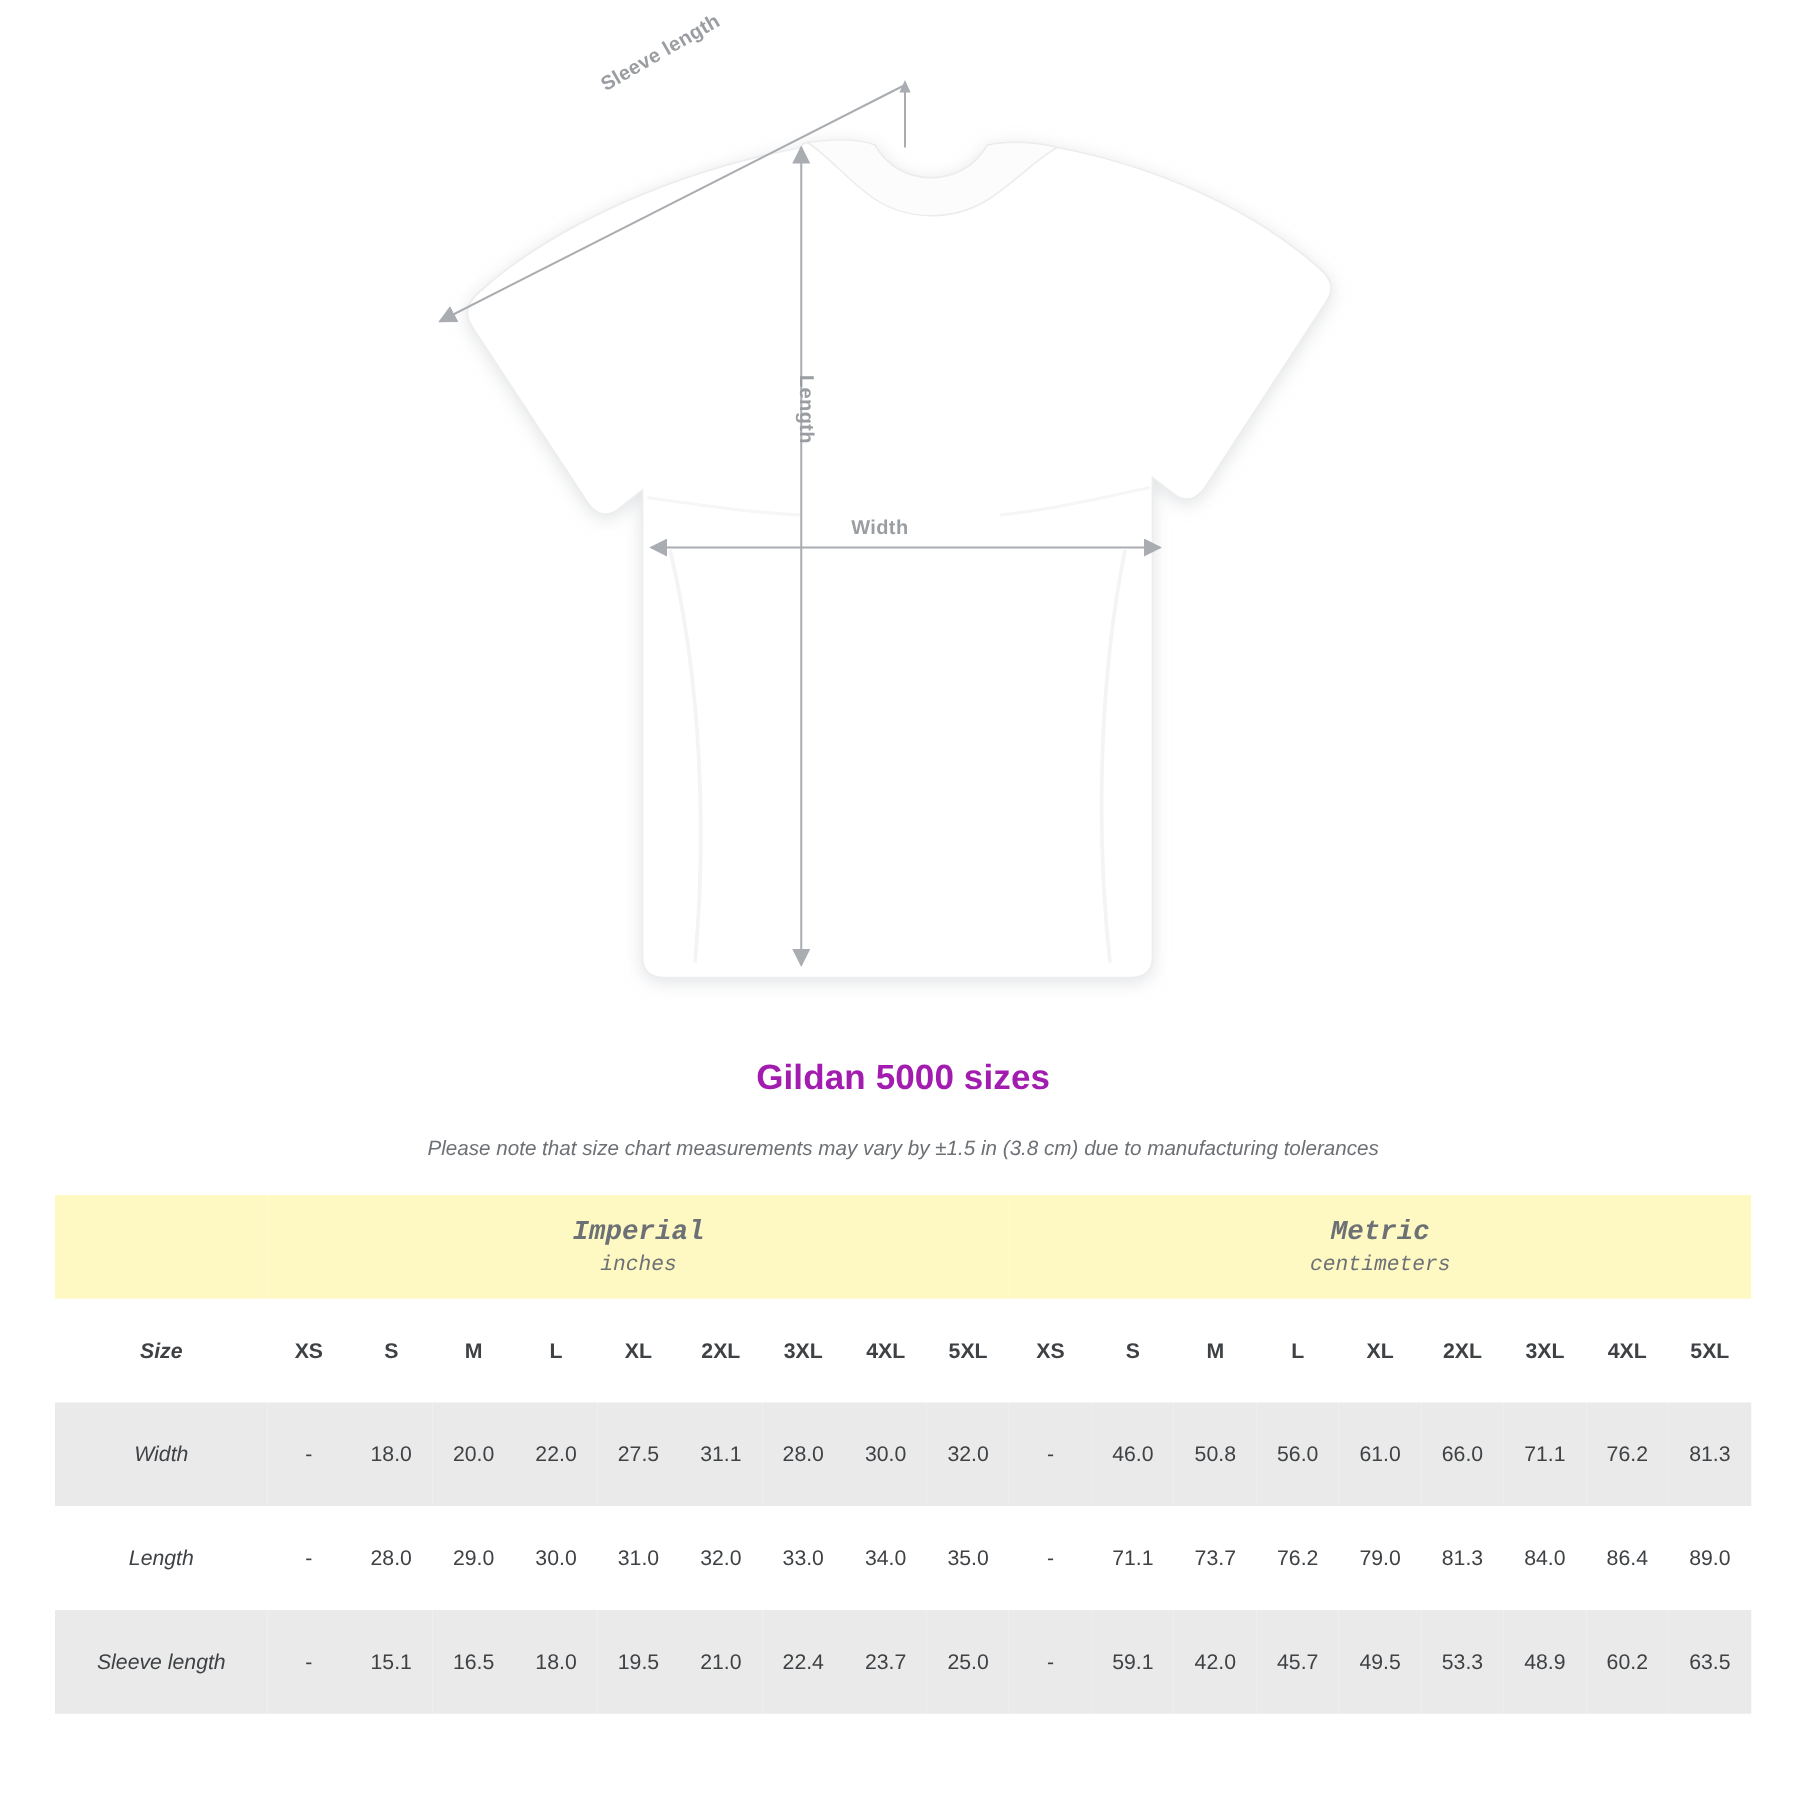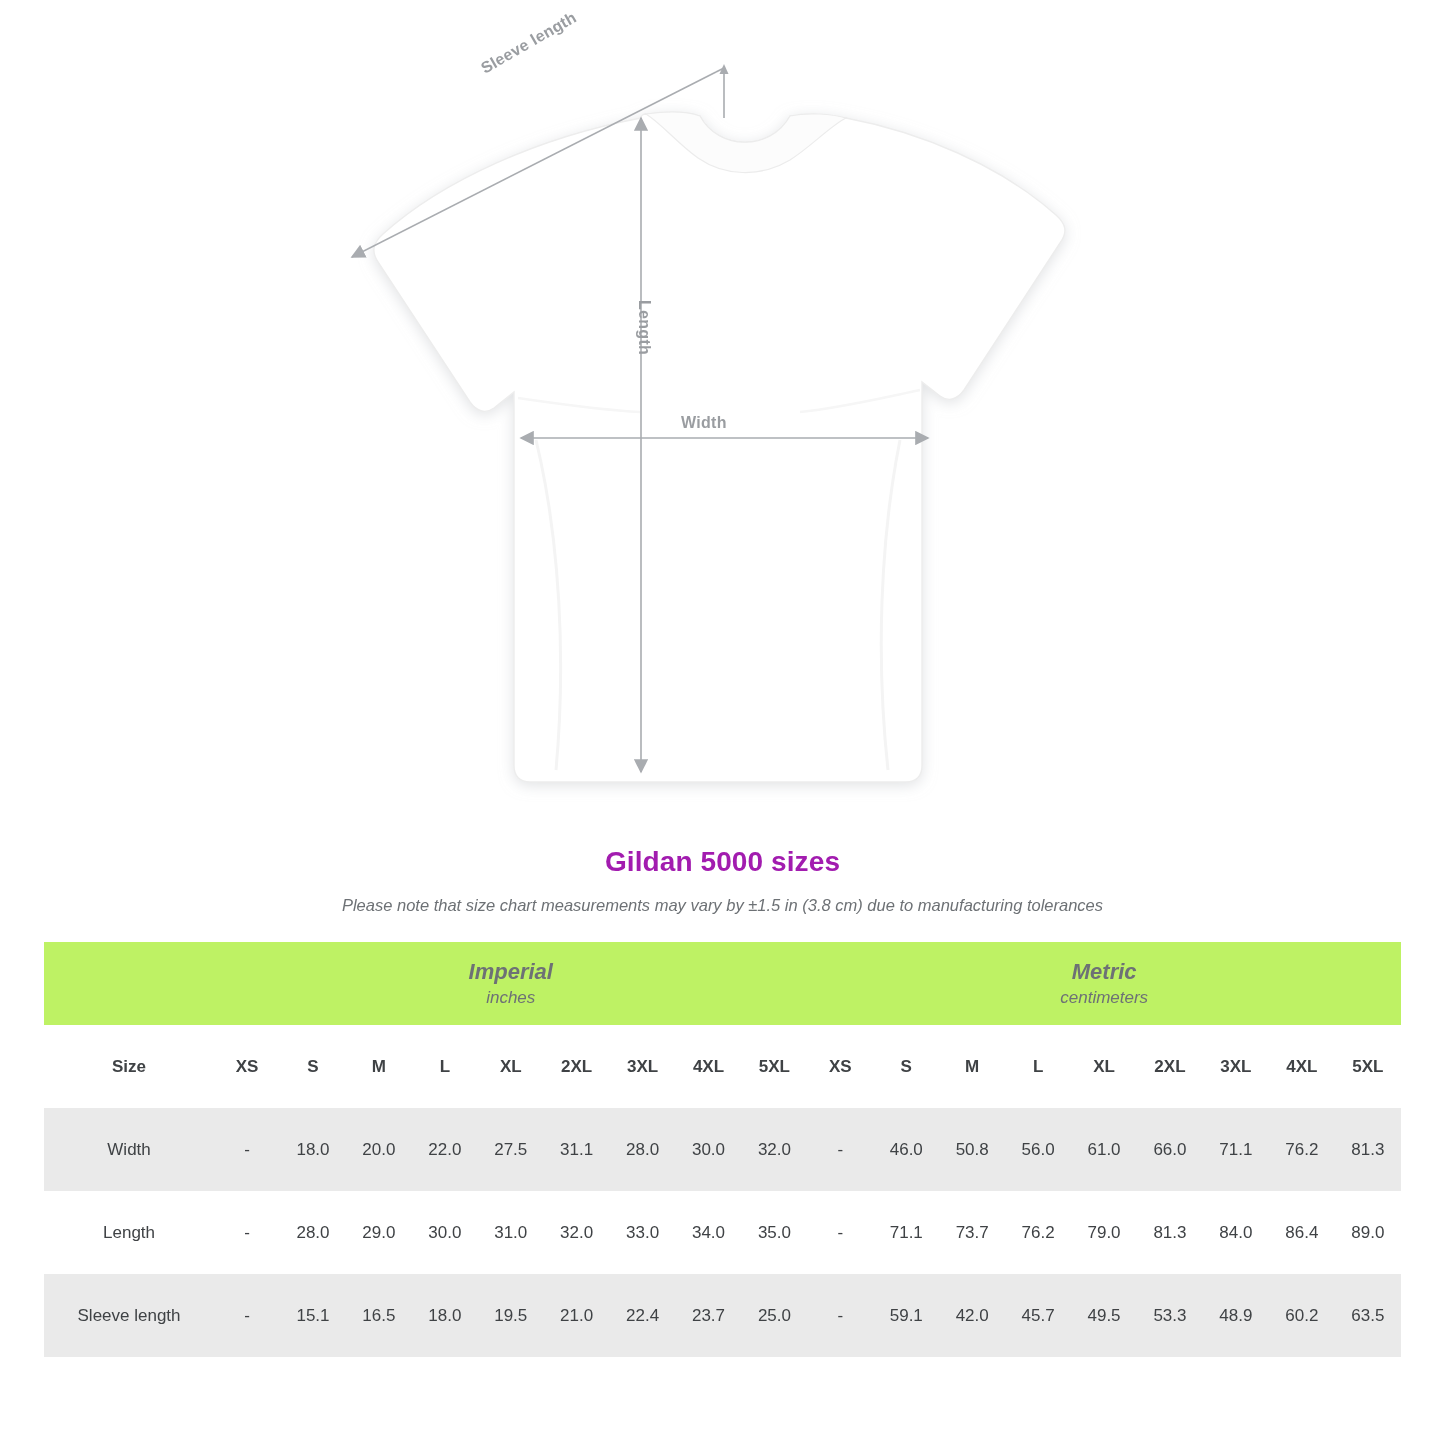--- a/index.html
+++ b/index.html
@@ -66,21 +66,21 @@
     font-size: 28px;
     font-weight: bold;
     color: #a21caf;
     margin: 0;
     letter-spacing: 0.1px;
   }
   .chart-note {
     font-size: 16.5px;
     font-style: italic;
     color: #6d7175;
-    margin-top: 18px;
+    margin-top: 32px;
   }
 
   
   .table-wrap {
     margin: 27px 44px 0 44px;
   }
   table.size-table {
     border-collapse: collapse;
     width: 1357px;
     table-layout: fixed;
@@ -90,22 +90,23 @@
     text-align: center;
     vertical-align: middle;
     font-size: 17px;
     color: #3f4245;
     font-weight: normal;
     padding: 0;
     height: 83px;
     border: none;
   }
   .unit-head {
-    background: #bef264;
+    background: #fef9c3;
     height: 110px;
+    font-family: Liberation Mono, monospace;
   }
   .unit-head .unit-name {
     font-size: 22px;
     font-weight: bold;
     font-style: italic;
     color: #6d7175;
     line-height: 1.15;
   }
   .unit-head .unit-sub {
     font-size: 17px;
@@ -122,20 +123,21 @@
   tr.row-alt td {
     background: #eaeaea;
   }
   tr.row-plain td {
     background: #ffffff;
   }
   td.rowlabel {
     font-weight: bold;
     font-size: 17px;
     color: #26292c;
+    font-style: italic;
   }
   td.sizehead {
     font-weight: bold;
     font-size: 17px;
     color: #26292c;
   }
   col.c-label { width: 170px; }
   col.c-cell  { width: 65.9px; }
 </style>
 </head>

